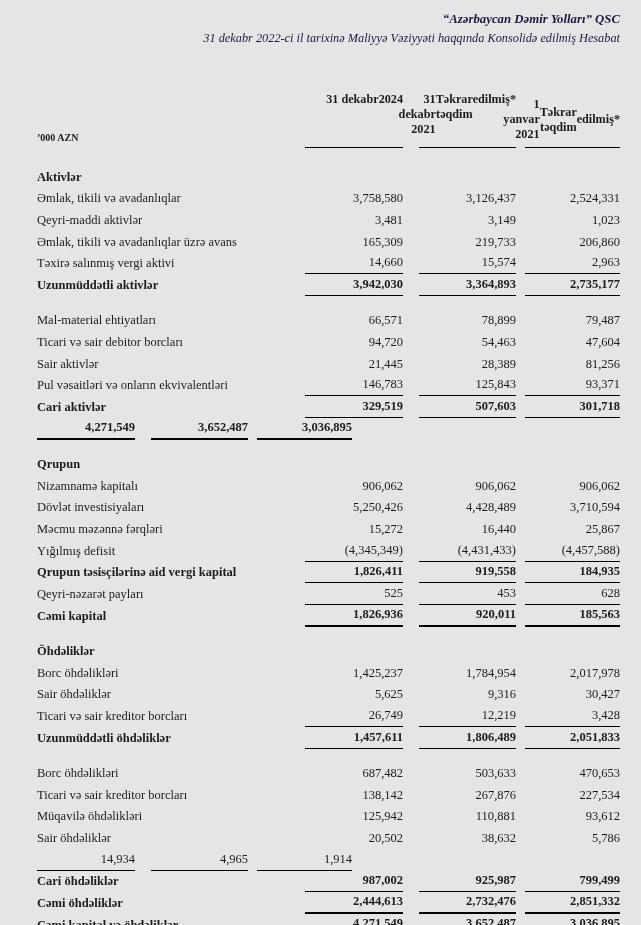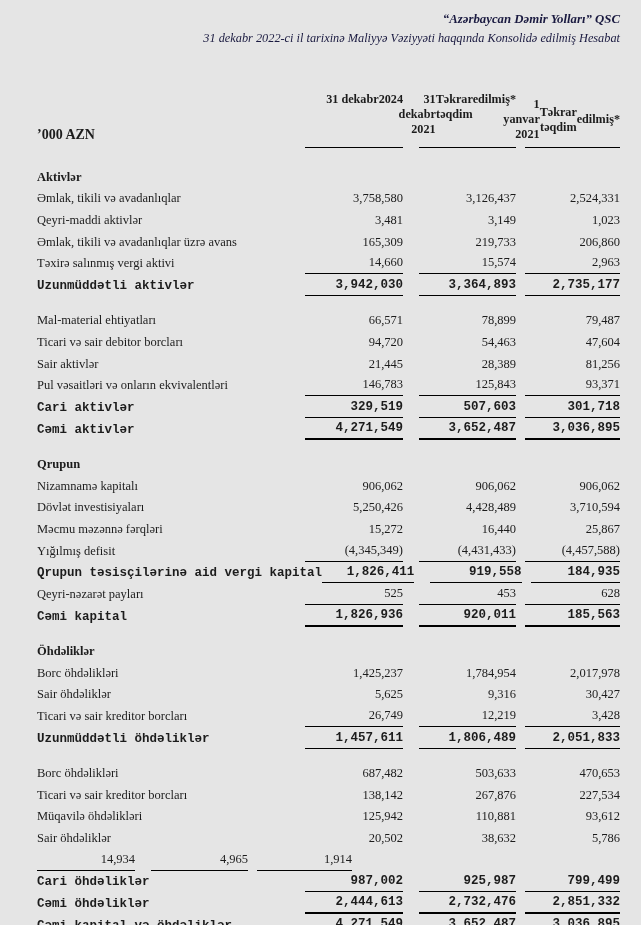--- a/index.html
+++ b/index.html
@@ -17,37 +17,37 @@
     color:#1a1a40; line-height:19px;
   }
   .doc-title   { font-weight:bold; font-size:12.8px; }
   .doc-subtitle{ font-size:12.3px;text-align:center; }
 
   .fintable { position:absolute; top:92px; left:37px; width:583px; }
 
   .thead { display:flex; align-items:stretch; height:56px; }
   .unit-cell {
     flex:1; display:flex; align-items:flex-end;
-    font-weight:bold; font-size:14px; padding-bottom:4px;
+    font-weight:bold; font-size:10px; padding-bottom:4px;
     border-bottom:1.5px solid transparent;
     font-family:Liberation Serif, serif;
   }
   .head-cell {
     display:flex; flex-direction:row; justify-content:flex-end;
     text-align:right; font-weight:bold; font-size:12.2px; line-height:15px;
     border-bottom:1.5px solid #000;
   }
   .c1 { width:98px; }
   .c2 { width:97px; margin-left:16px; }
   .c3 { width:95px; margin-left:9px;align-items:center; }
 
   .tbody { margin-top:18px; }
   .row { display:flex; align-items:stretch; height:21.7px; font-size:12.5px; }
   .row.section { font-weight:bold; }
-  .row.total   { font-weight:bold;font-family:Liberation Mono, monospace; }
+  .row.total   { font-weight:bold; }
   .label-cell { flex:1; display:flex; align-items:flex-end; padding-bottom:3px; white-space:nowrap; }
   .val-cell   { display:flex; align-items:flex-end; justify-content:flex-end; padding-bottom:3px; }
   .rule-thin  { border-bottom:1.3px solid #000; }
   .rule-thick { border-bottom:2.6px solid #000; }
   .spacer-row { height:13.5px; }
 </style>
 </head>
 <body>
 
 <div class="page">
@@ -139,21 +139,20 @@
           <div class="val-cell c2 rule-thin">125,843</div>
           <div class="val-cell c3 rule-thin">93,371</div>
         </div>
         <div class="row total">
           <div class="label-cell">Cari aktivlər</div>
           <div class="val-cell c1 rule-thin">329,519</div>
           <div class="val-cell c2 rule-thin">507,603</div>
           <div class="val-cell c3 rule-thin">301,718</div>
         </div>
         <div class="row total">
-          <div class="label-cell">Cəmi aktivlər</div>
           <div class="val-cell c1 rule-thick">4,271,549</div>
           <div class="val-cell c2 rule-thick">3,652,487</div>
           <div class="val-cell c3 rule-thick">3,036,895</div>
         </div>
         <div class="spacer-row"></div>
         <div class="row section">
           <div class="label-cell">Qrupun</div>
           <div class="val-cell c1"></div>
           <div class="val-cell c2"></div>
           <div class="val-cell c3"></div>

